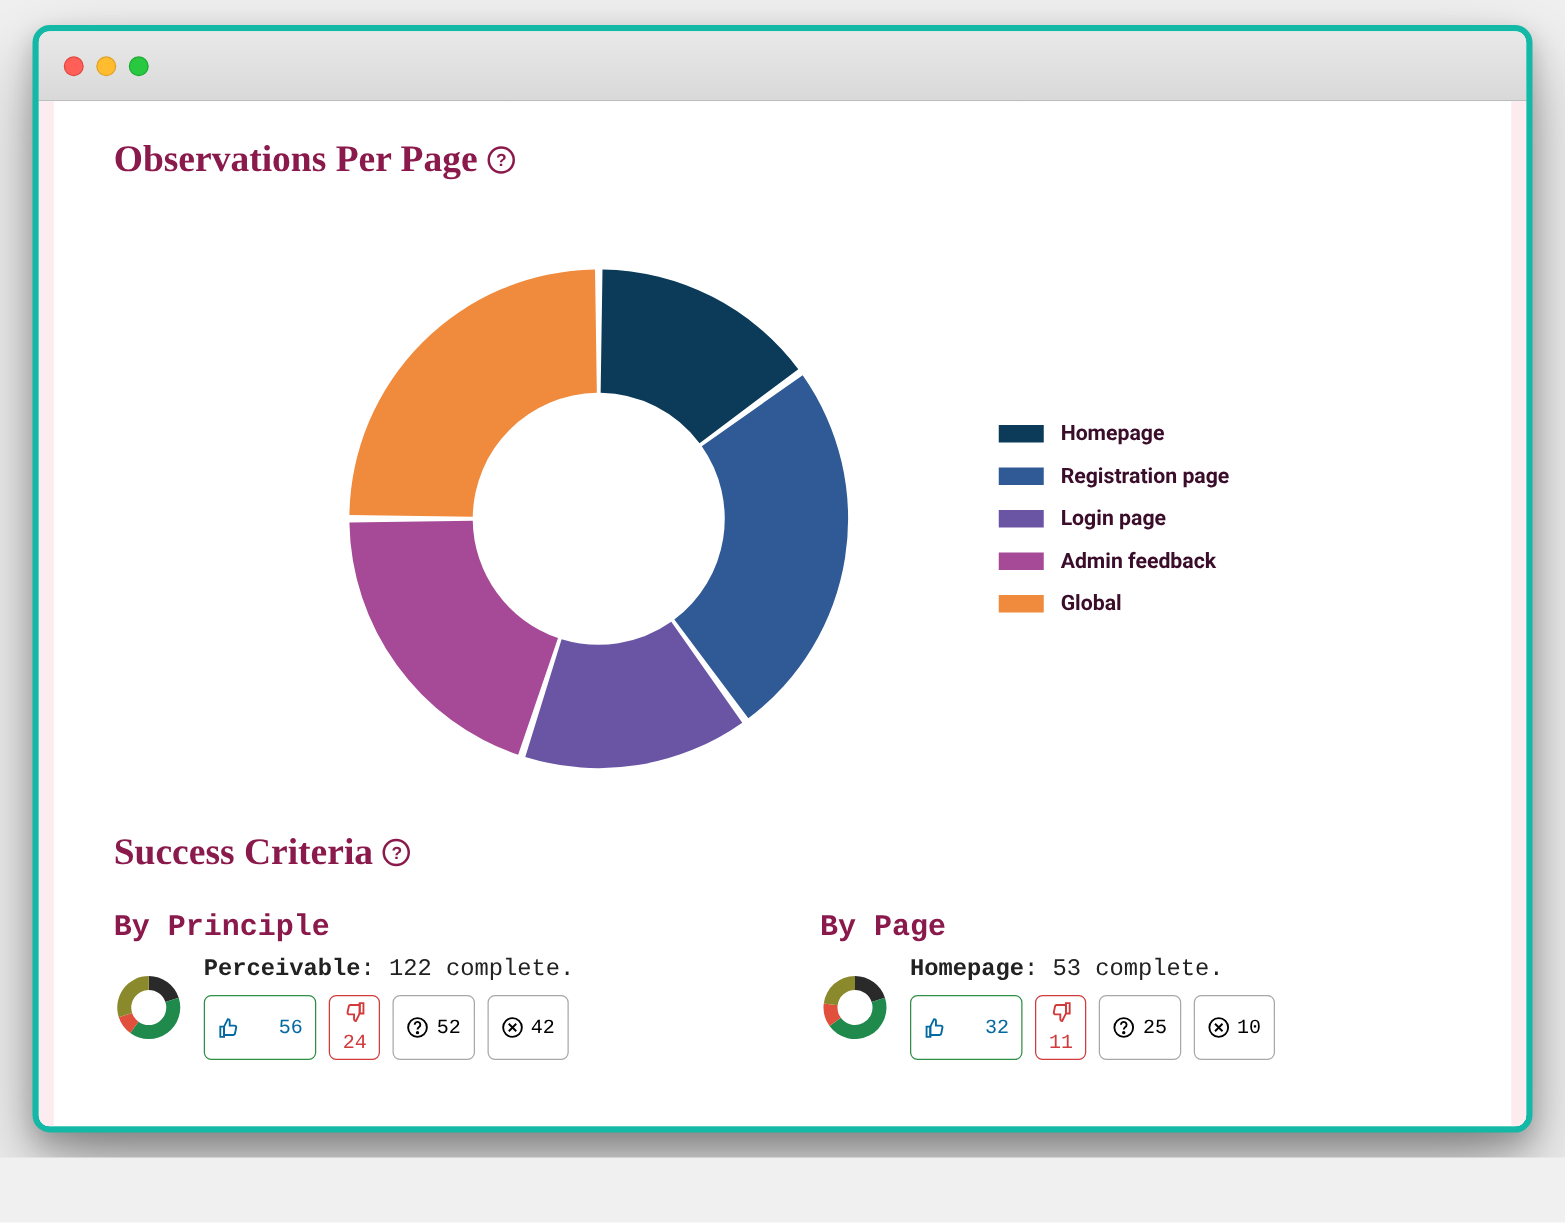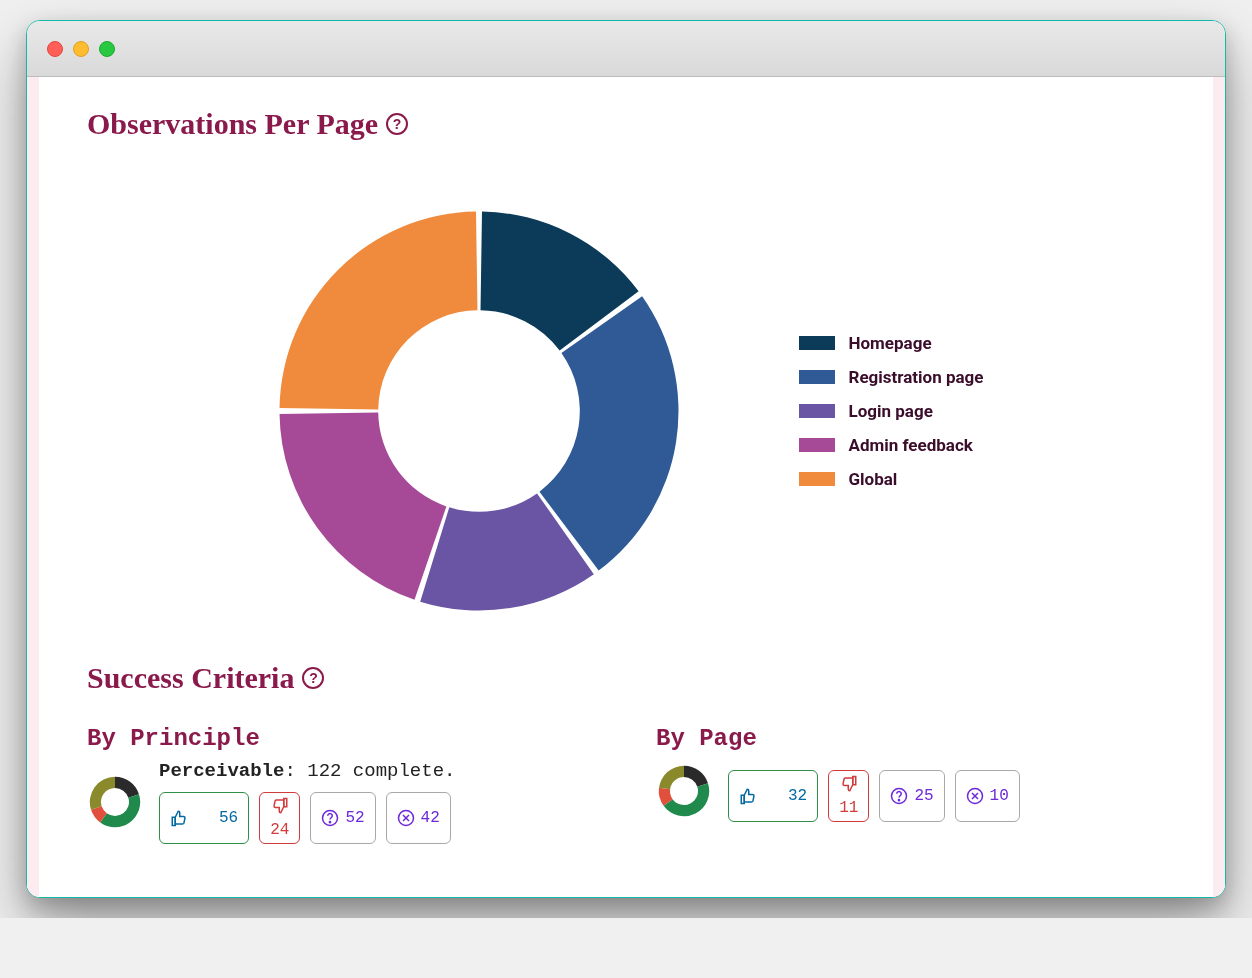--- a/index.html
+++ b/index.html
@@ -9,21 +9,21 @@
     background: #f0f0f0;
     padding: 20px;
   }
   .browser-frame {
     width: 1200px;
     margin: 0 auto;
     background: #fff;
     border-radius: 14px;
     box-shadow: 0 30px 60px rgba(0,0,0,0.35), 0 8px 20px rgba(0,0,0,0.2);
     overflow: hidden;
-    border: 1px solid #14b8a6;
+    border: 5px solid #14b8a6;
   }
   .titlebar {
     height: 56px;
     background: linear-gradient(#e9e9e9, #d9d9d9);
     border-bottom: 1px solid #bdbdbd;
     display: flex;
     align-items: center;
     padding: 0 20px;
     gap: 10px;
   }
@@ -119,21 +119,21 @@
     padding: 4px 10px;
     border-radius: 6px;
     font-size: 16px;
     background: #fff;
     border: 1.5px solid #bbb;
     color: #444;
     cursor: pointer;
   }
   .pill.green { border-color: #2f8f46; color: #0369a1; gap: 31px; }
   .pill.red   { border-color: #d23b3b; color: #d23b3b; flex-direction: column; }
-  .pill.grey  { border-color: #a8a8a8; color: #6d28d9; }
+  .pill.grey  { border-color: #a8a8a8; color: #000000; }
 
   .icon-svg { width: 18px; height: 18px; display: inline-block; }
 
 </style>
 </head>
 <body>
 
 <div class="browser-frame">
   <div class="titlebar">
     <div class="traffic-dot dot-red"></div>
@@ -241,20 +241,23 @@
       <div class="criteria-col">
         <h3 class="sub-title">By Page</h3>
         <div class="summary-line">
           <svg id="mini2" class="mini-donut" viewBox="0 0 40 40">
               <path d="M 20 2 A 18 18 0 0 1 37.119017293312766 14.437694101250948 L 29.510565162951536 16.909830056250527 A 10 10 0 0 0 20 10 Z" fill="#2a2a2a"></path>
               <path d="M 37.119017293312766 14.437694101250948 A 18 18 0 0 1 5.437694101250948 30.58013454126452 L 11.909830056250527 25.877852522924734 A 10 10 0 0 0 29.510565162951536 16.909830056250527 Z" fill="#1f8a4c"></path>
               <path d="M 5.437694101250948 30.58013454126452 A 18 18 0 0 1 2.141935376339397 17.74400179584252 L 10.078852986855221 18.746667664356956 A 10 10 0 0 0 11.909830056250527 25.877852522924734 Z" fill="#e0503c"></path>
               <path d="M 2.141935376339397 17.74400179584252 A 18 18 0 0 1 19.999999999999996 2 L 19.999999999999996 10 A 10 10 0 0 0 10.078852986855221 18.746667664356956 Z" fill="#8a8a2d"></path>
             </svg>
           <div>
+            <div class="summary-text">
+              <b>Homepage</b><span>: 53 complete.</span>
+            </div>
             <div class="stat-pills">
               <span class="pill green">
                 <svg class="icon-svg" viewBox="0 0 24 24" fill="none" stroke="currentColor" stroke-width="2">
                     <path d="M7 22V11"></path>
                     <path d="M7 11l4-8a2 2 0 0 1 2 2v5h5a2 2 0 0 1 2 2l-1.5 7a2 2 0 0 1-2 1H7"></path>
                     <path d="M3 11h4v11H3z"></path>
                   </svg>
                 <span>32</span>
               </span>
               <span class="pill red">

